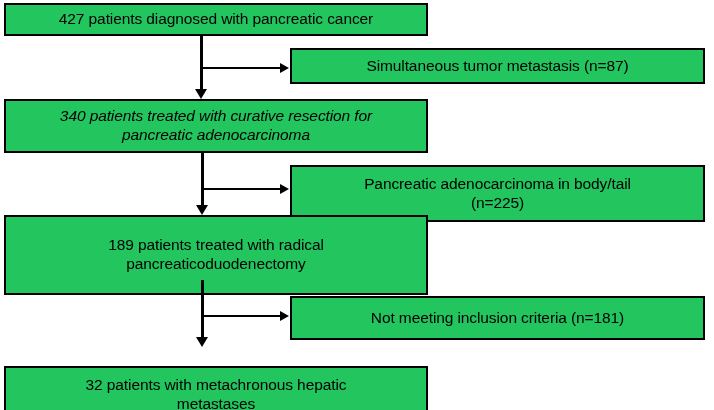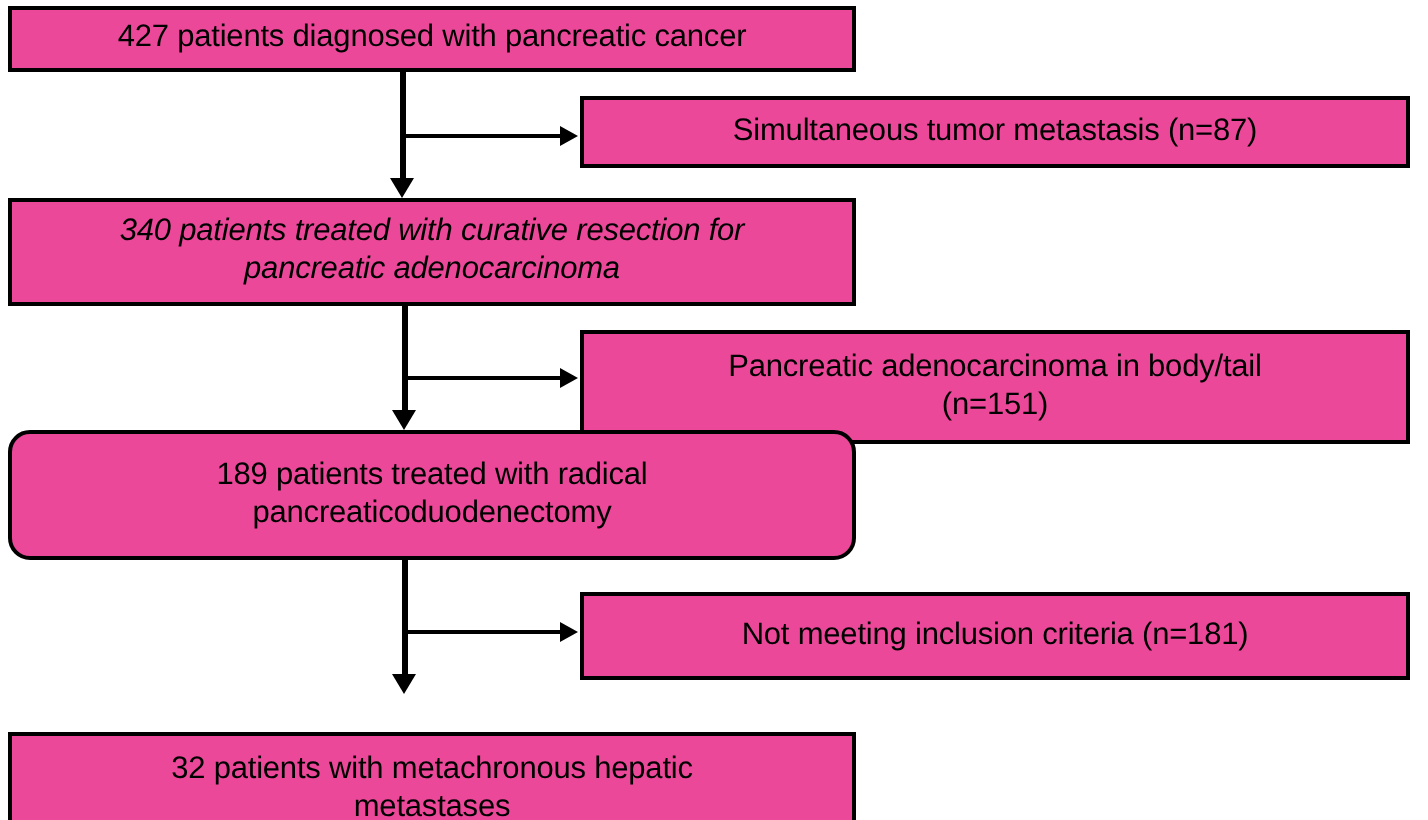--- a/index.html
+++ b/index.html
@@ -12,21 +12,21 @@
     width: 714px;
     height: 410px;
     background: #ffffff;
     font-family: "Liberation Sans", sans-serif;
     overflow: hidden;
   }
   .node-box {
     position: absolute;
     box-sizing: border-box;
     border: 2px solid #000000;
-    background: #ec4899;
+    background: #22c55e;
     display: flex;
     align-items: center;
     justify-content: center;
     text-align: center;
     color: #000000;
     font-size: 15.5px;
     font-weight: 500;
     line-height: 1.22;
     letter-spacing: -0.1px;
     padding: 0 4px;
@@ -96,24 +96,24 @@
 pancreatic adenocarcinoma</span>
   </div>
 
   <div class="conn-v" style="left:201px; top:153px; height:53px;"></div>
   <div class="arrow-down" style="left:196px; top:205px;"></div>
   <div class="conn-h" style="left:202px; top:188px; width:79px;"></div>
   <div class="arrow-right" style="left:280px; top:184px;"></div>
 
   <div class="node-box side-box" style="left:290px; top:165px; height:57px;">
     <span class="node-text">Pancreatic adenocarcinoma  in body/tail
-(n=151)</span>
+(n=225)</span>
   </div>
 
-  <div class="node-box main-box" style="top:215px; height:65px;border-radius:11px;">
+  <div class="node-box main-box" style="top:215px; height:80px;">
     <span class="node-text">189 patients treated with radical
 pancreaticoduodenectomy</span>
   </div>
 
   <div class="conn-v" style="left:201px; top:280px; height:58px;"></div>
   <div class="arrow-down" style="left:196px; top:337px;"></div>
   <div class="conn-h" style="left:202px; top:315px; width:79px;"></div>
   <div class="arrow-right" style="left:280px; top:311px;"></div>
 
   <div class="node-box side-box" style="left:290px; top:296px; height:44px;">

